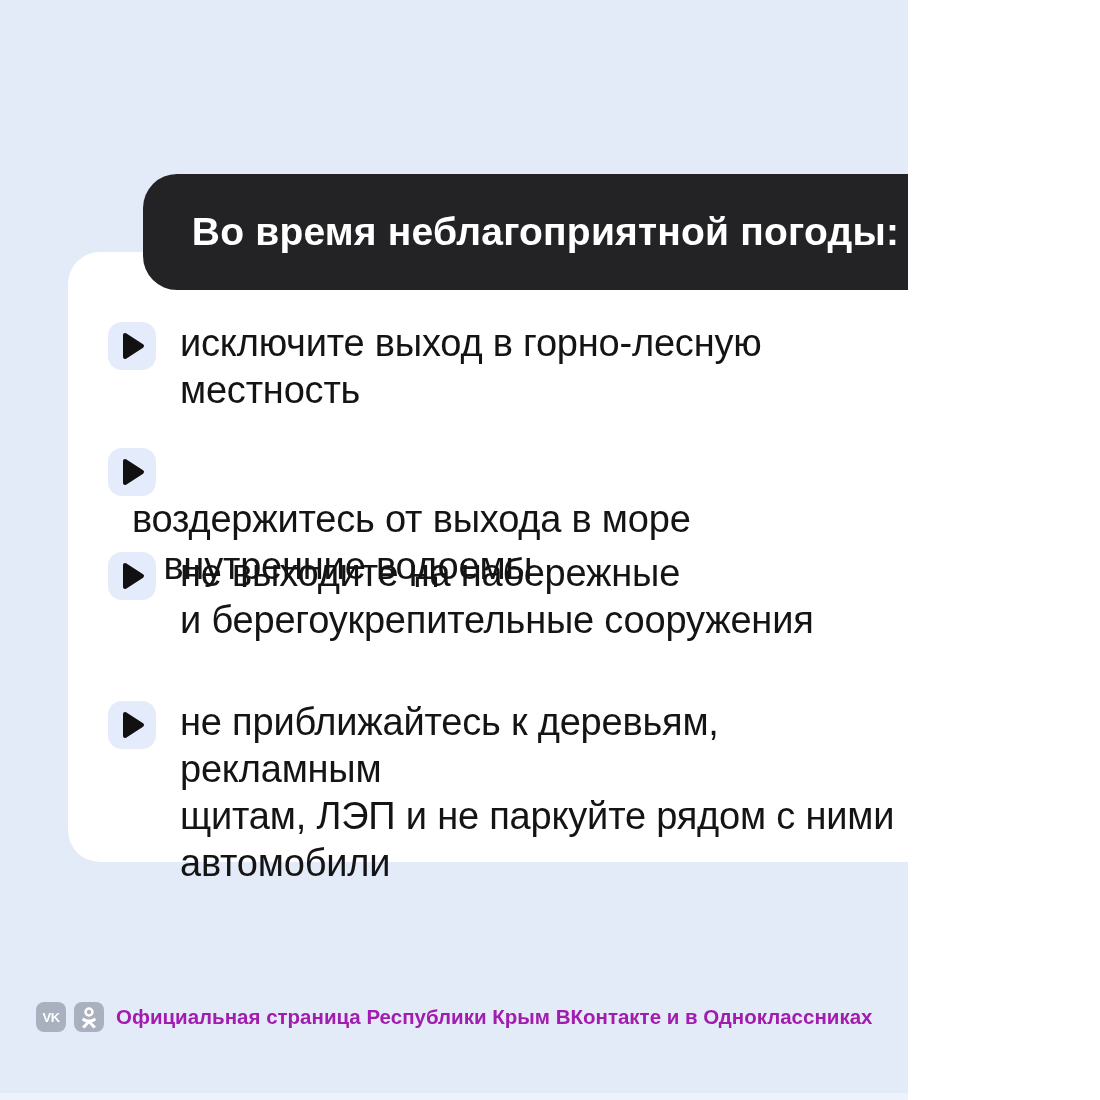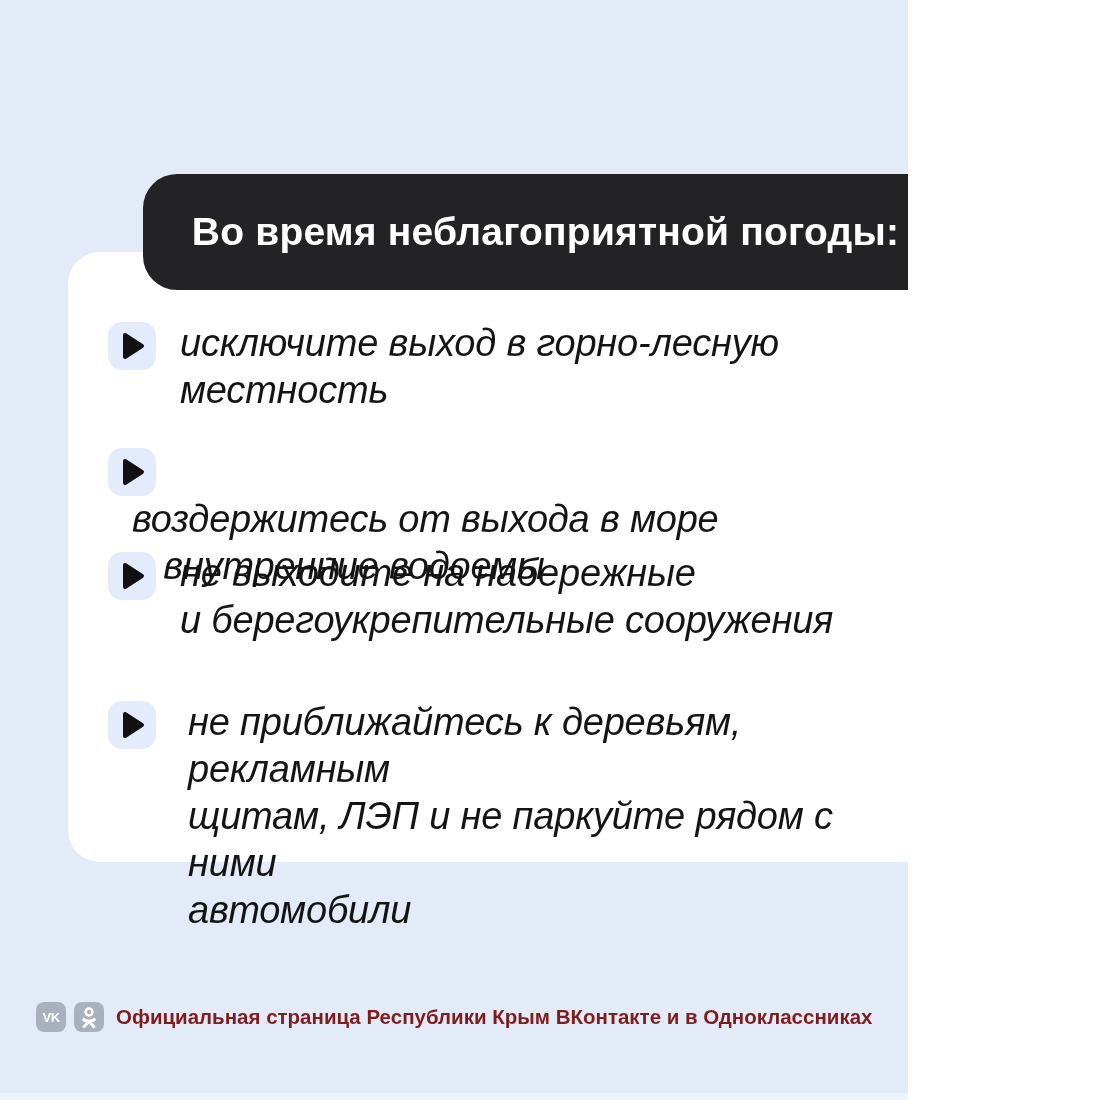--- a/index.html
+++ b/index.html
@@ -34,26 +34,25 @@
     font-weight: bold;
     letter-spacing: 0.2px;
     white-space: nowrap;
   }
   .row {
     position: absolute;
     left: 108px;
     display: flex;
     align-items: flex-start;
     z-index: 2;
-    font-style: italic;
   }
   .row1 { top: 320px; }
   .row2 { top: 446px; flex-direction: column; }
   .row3 { top: 550px; }
-  .row4 { top: 699px; gap: 8px; }
+  .row4 { top: 699px; }
   .bullet {
     flex: 0 0 auto;
     width: 48px; height: 48px;
     border-radius: 14px;
     background: #e4ebfa;
     display: flex; align-items: center; justify-content: center;
     margin-top: 2px;
   }
   .bullet svg { display: block; }
   .row-text {
@@ -78,21 +77,21 @@
   }
   .sicon + .sicon { margin-left: 8px; }
   .vk-glyph {
     color: #ffffff;
     font-weight: bold;
     font-size: 13px;
     letter-spacing: -0.5px;
   }
   .footer-text {
     margin-left: 12px;
-    color: #7f1d1d;
+    color: #a21caf;
     font-weight: bold;
     font-size: 20.5px;
     white-space: nowrap;
   }
   .bottom-strip {
     position: absolute;
     left: 0; bottom: 0;
     width: 100%; height: 7px;
     background: #eef3fb;
     z-index: 0;

